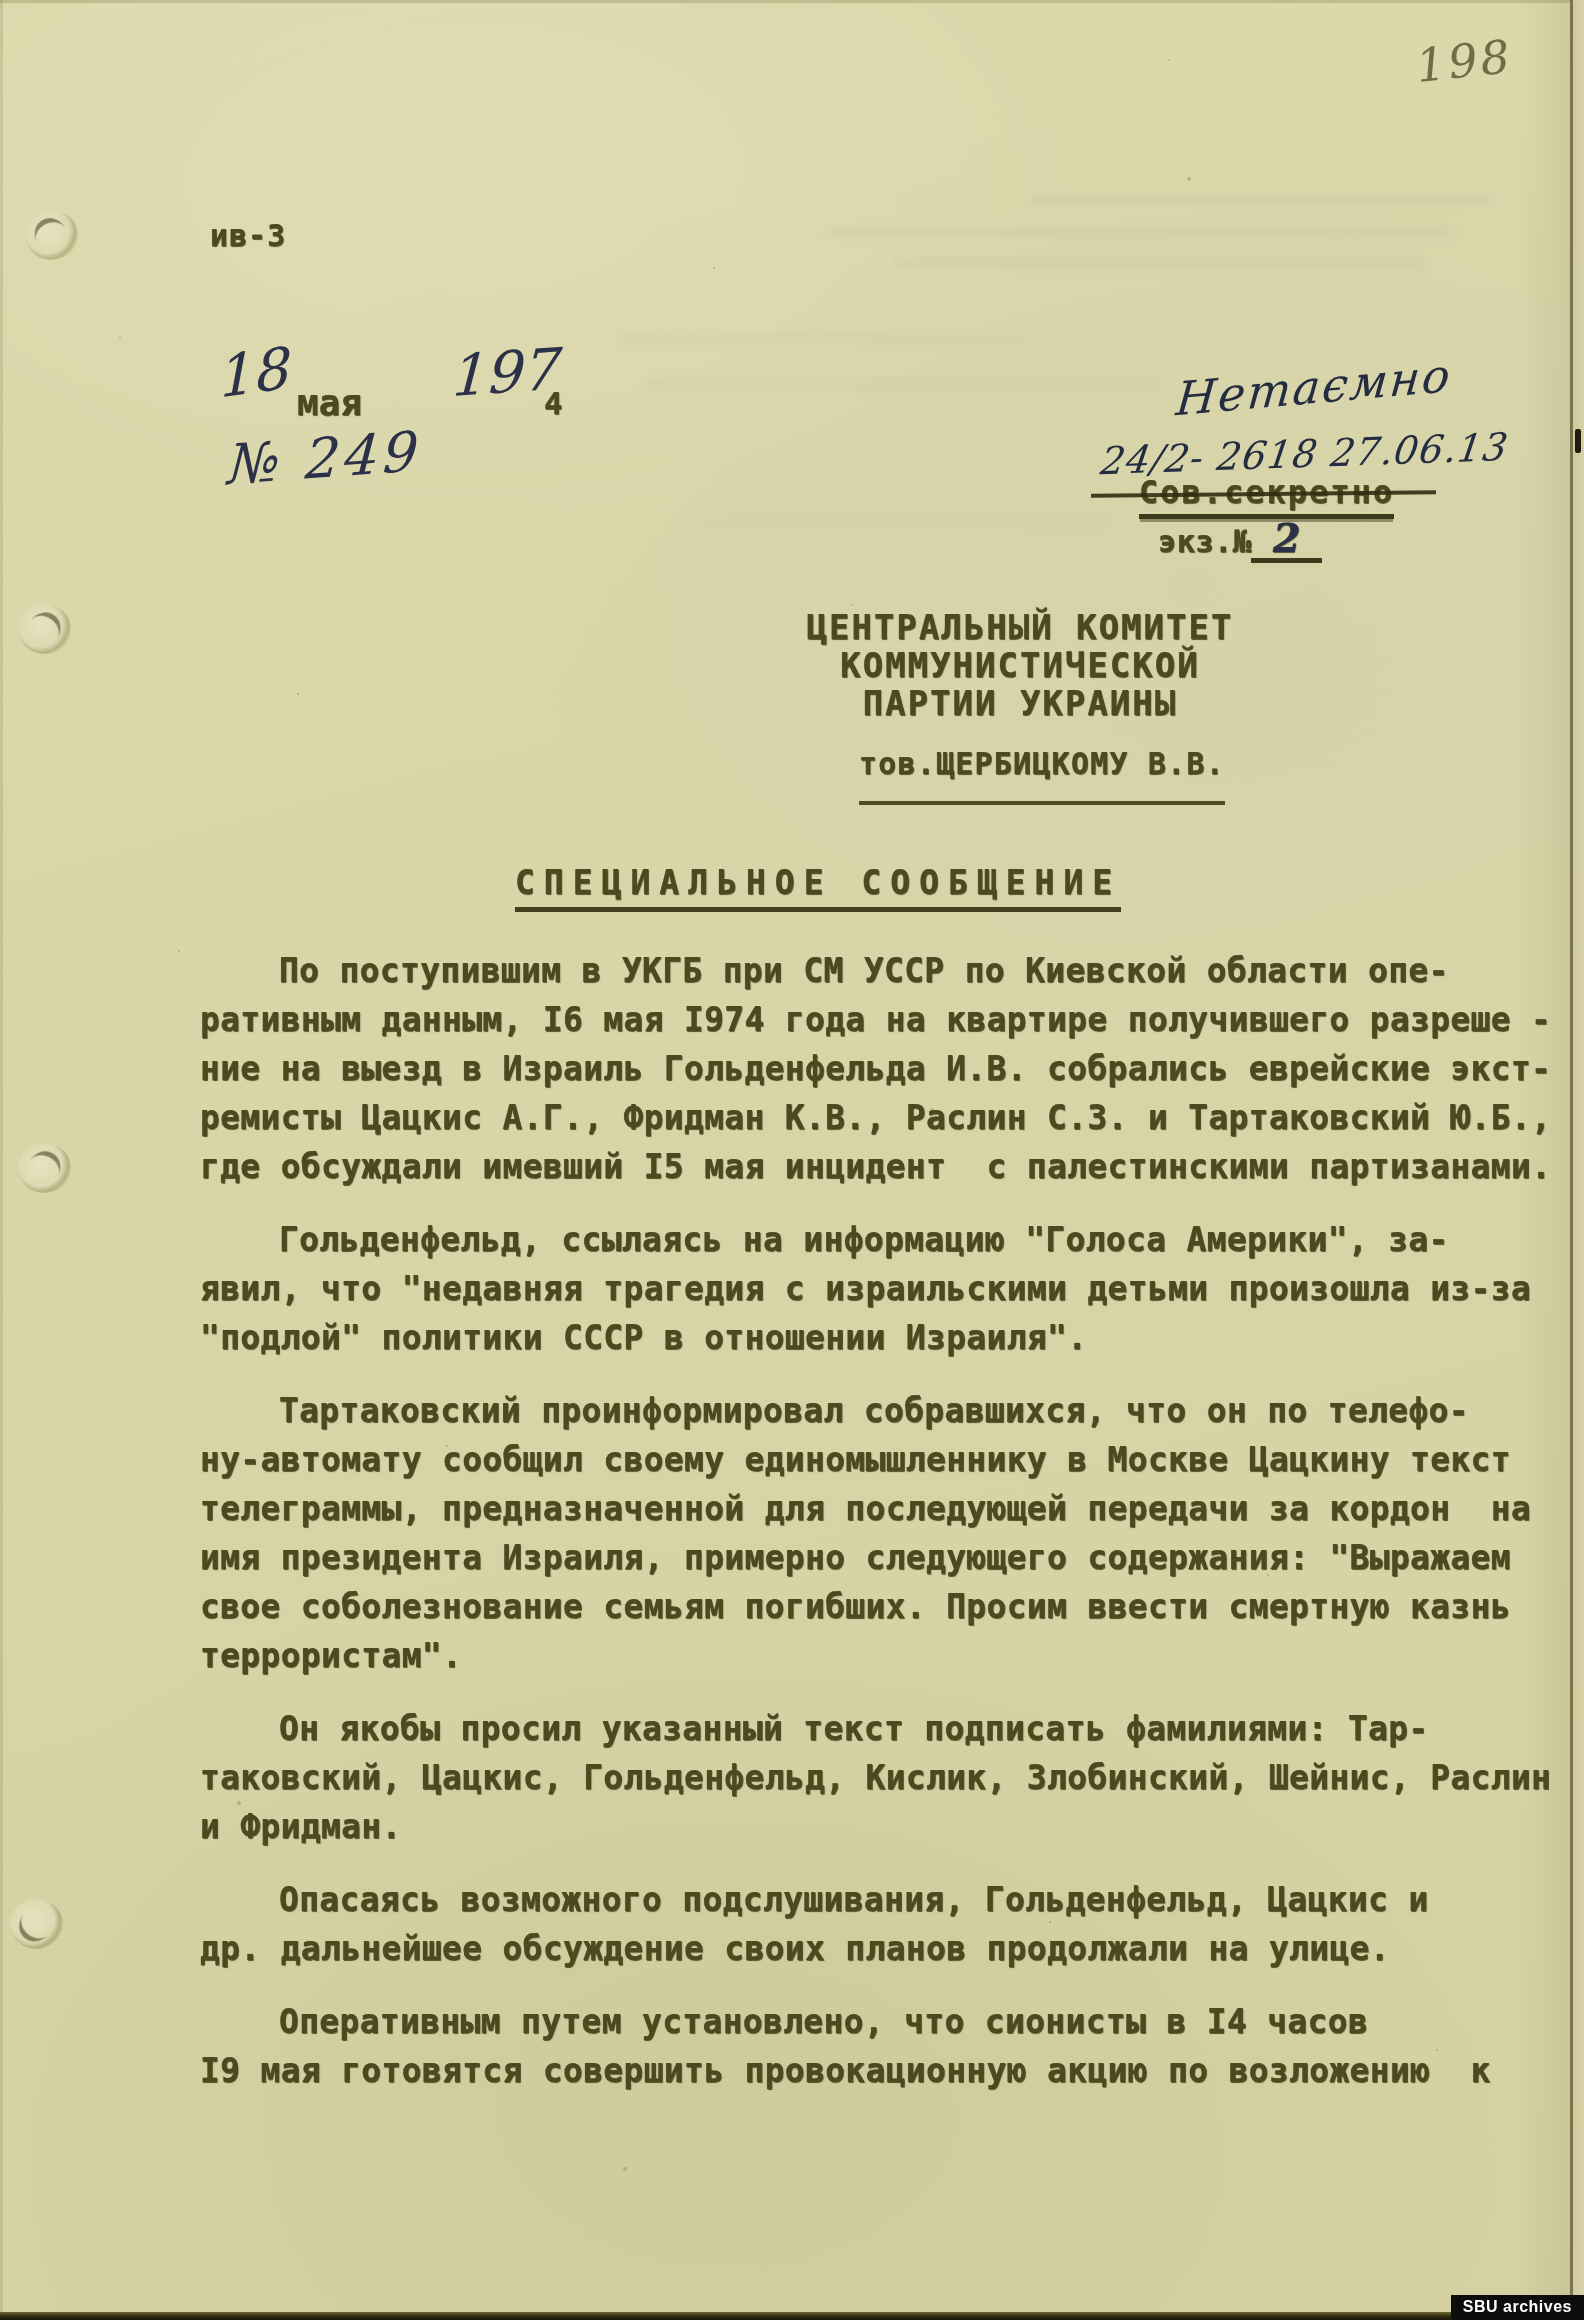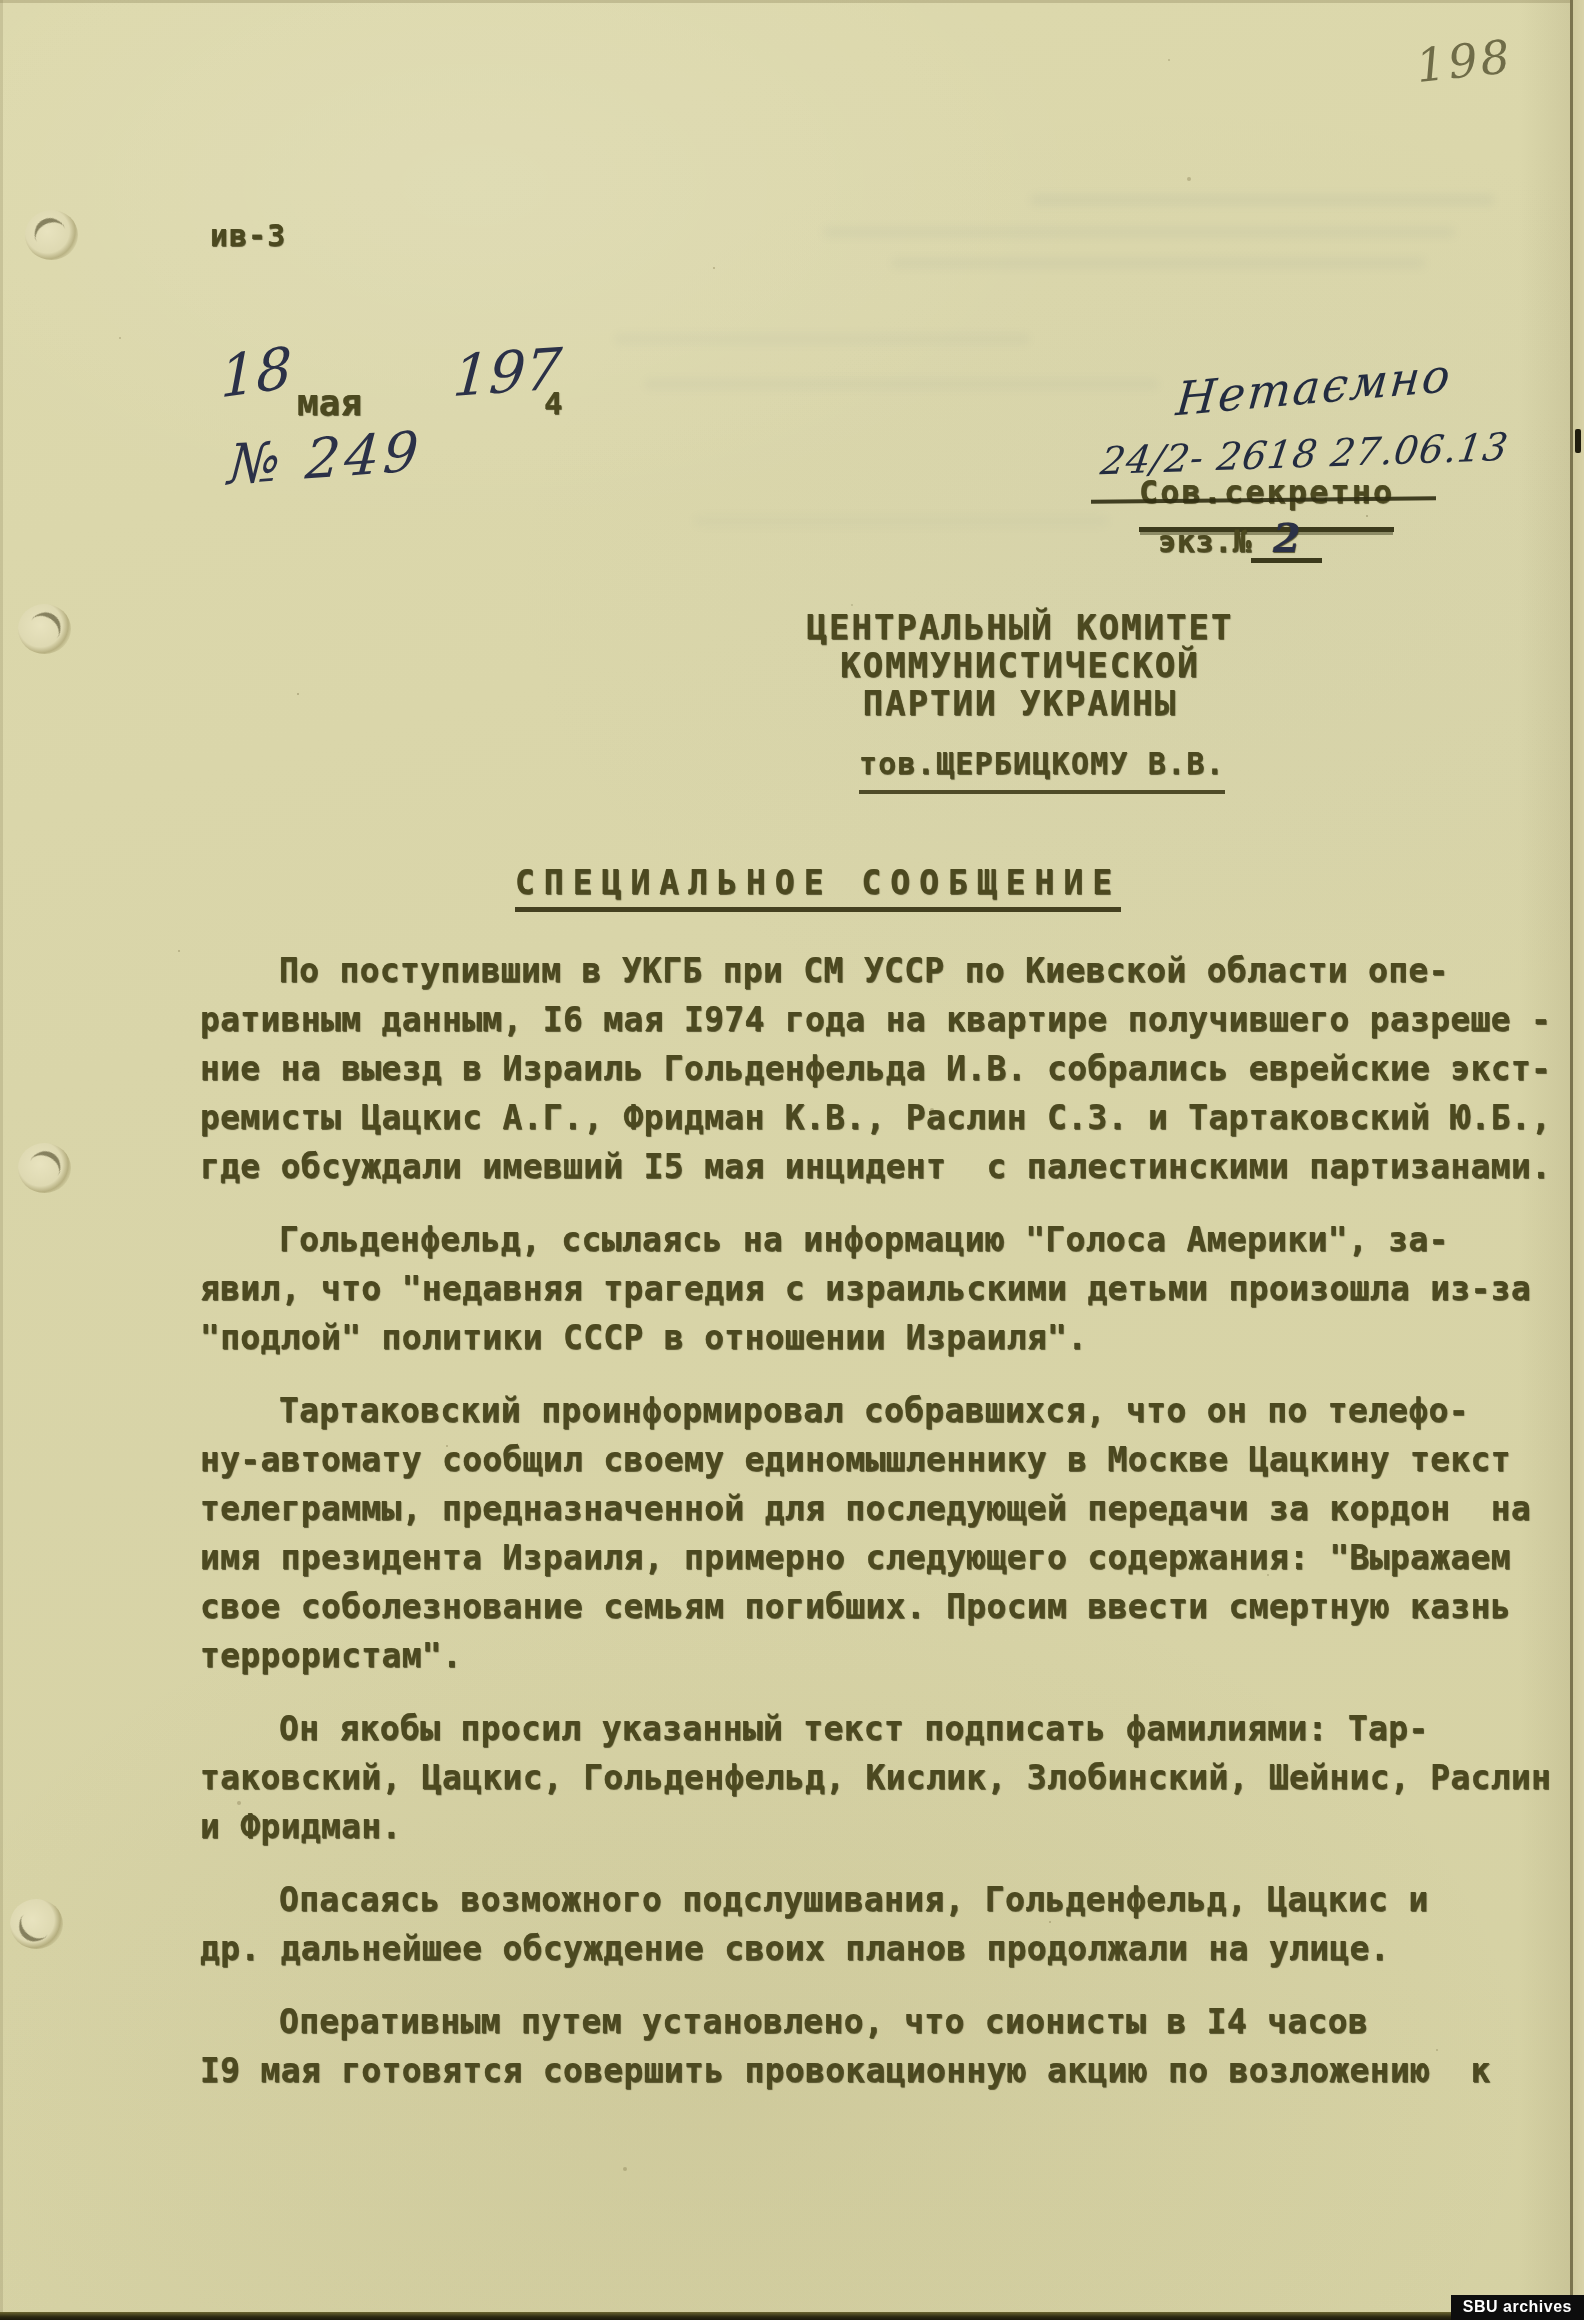--- a/index.html
+++ b/index.html
@@ -63,27 +63,27 @@
   .typed{
     color:#4c4920;font-weight:bold;
     text-shadow:0.6px 0.6px 0.9px rgba(64,60,26,.85), -0.3px -0.3px 0.6px rgba(64,60,26,.45);
   }
   .code{position:absolute;left:210px;top:218px;font-size:30px;letter-spacing:1px;}
   .month{position:absolute;left:297px;top:382px;font-size:36px;}
   .year-typed{position:absolute;left:544px;top:385px;font-size:31px;}
   .org{position:absolute;left:624px;top:608px;width:792px;text-align:center;
        font-size:34px;letter-spacing:2px;line-height:38px;}
   .addressee{position:absolute;left:859px;top:746px;font-size:30px;letter-spacing:1.2px;
-       border-bottom:4px solid rgba(64,60,26,.9);padding-bottom:9px;}
+       border-bottom:4px solid rgba(64,60,26,.9);padding-bottom:20px;}
   .title{position:absolute;left:515px;top:863px;font-size:33px;letter-spacing:9px;
        border-bottom:5px solid rgba(60,56,24,.95);padding-bottom:5px;}
   
   .stamp{position:absolute;left:1139px;top:473px;font-size:32px;letter-spacing:2px;}
   .stamp .strike-wrap{position:relative;display:inline-block;
-       border-bottom:5px solid rgba(52,50,20,.95);padding-bottom:16px;
+       border-bottom:5px solid rgba(52,50,20,.95);padding-bottom:3px;
        box-shadow:0 4px 0 -1px rgba(52,50,20,.45);}
   .stamp .strike-wrap::before{
        content:"";position:absolute;left:-48px;right:-42px;top:46%;height:4px;
        background:rgba(48,46,18,.9);transform:rotate(-0.6deg);}
   .copy{position:absolute;left:1158px;top:521px;font-size:31px;}
   .copy .blank{display:inline-block;width:71px;text-align:center;
        border-bottom:5px solid rgba(52,50,20,.95);line-height:34px;}
   
   .body{position:absolute;left:184px;top:946px;width:1371px;font-size:33px;
         letter-spacing:0.3px;line-height:49px;}

